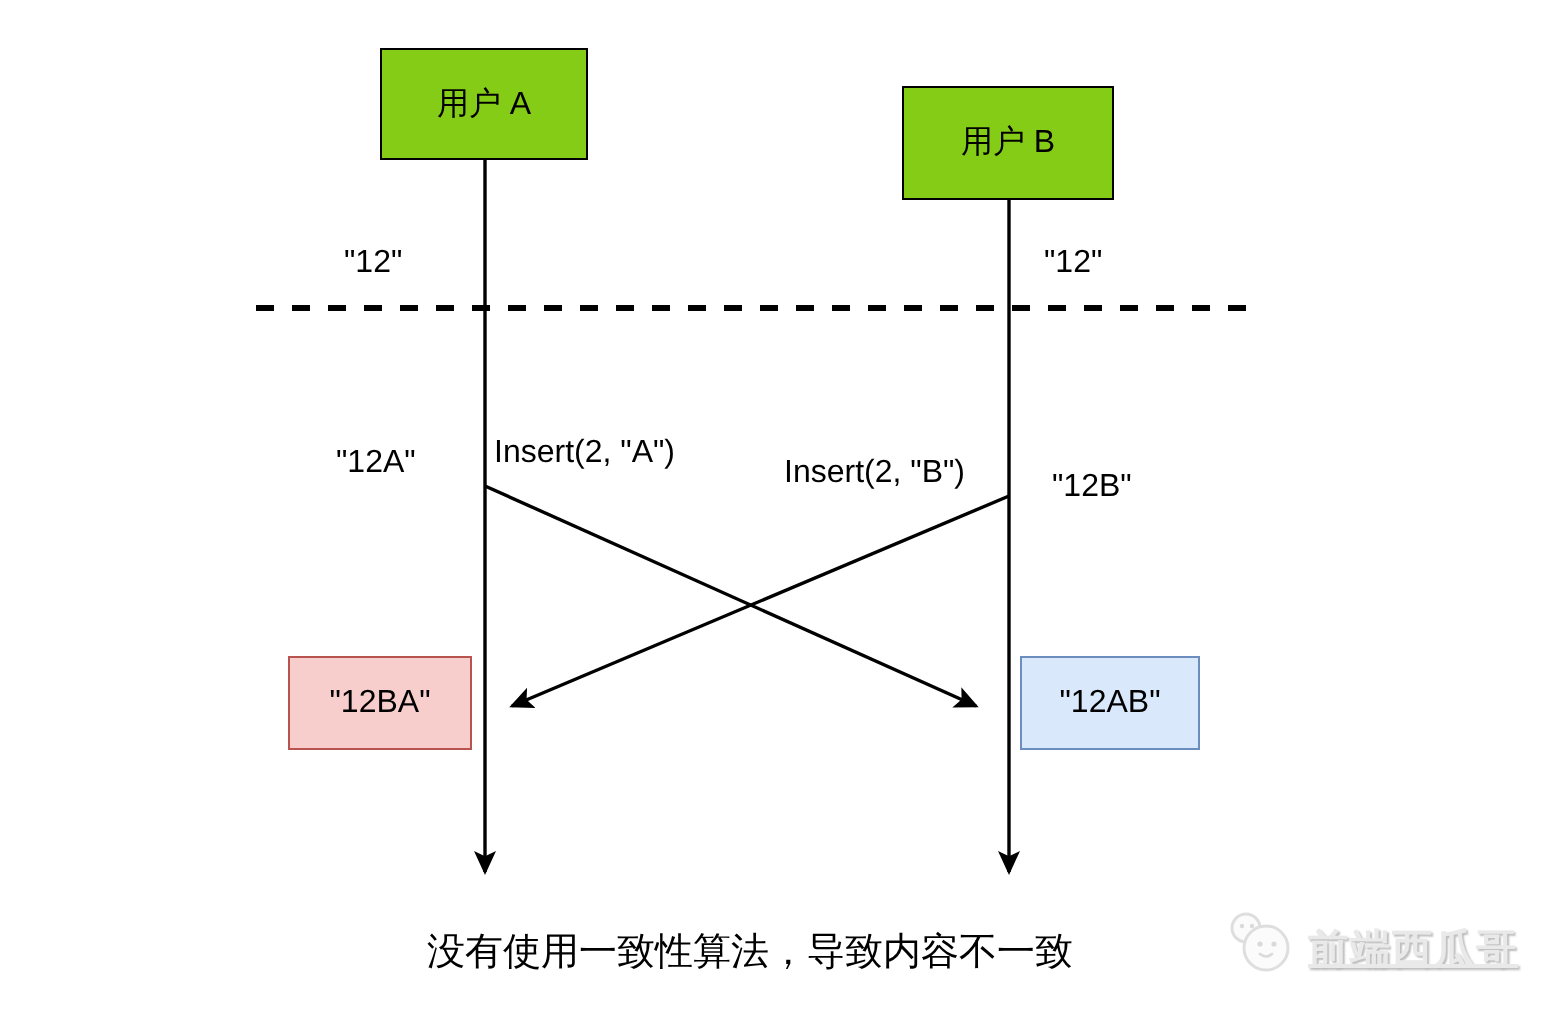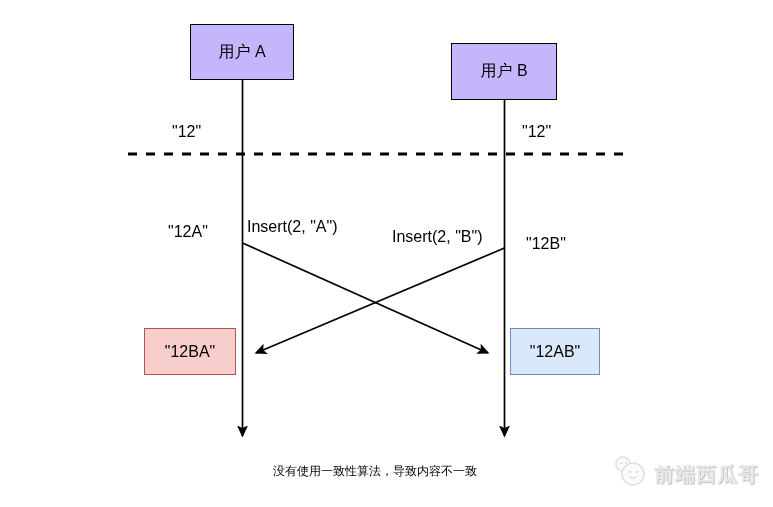--- a/index.html
+++ b/index.html
@@ -18,21 +18,21 @@
   .lines-layer {
     position: absolute;
     left: 0;
     top: 0;
     width: 773px;
     height: 507px;
   }
   .actor-box {
     position: absolute;
     border: 1.7px solid #000000;
-    background: #c4b5fd;
+    background: #84cc16;
     display: flex;
     align-items: center;
     justify-content: center;
     font-size: 16px;
     color: #000000;
     box-sizing: border-box;
   }
   .actor-a { left: 190px; top: 24px; width: 104px; height: 56px; }
   .actor-b { left: 451px; top: 24px; width: 106px; height: 57px; margin-top: 19px; }
   .diagram-label {
@@ -66,39 +66,40 @@
     left: 510px; top: 328px; width: 90px; height: 47px;
     background: #dae8fc;
     border: 1.7px solid #6c8ebf;
   }
   .caption {
     position: absolute;
     left: 120px;
     top: 463px;
     width: 510px;
     text-align: center;
-    font-size: 12px;
+    font-size: 19px;
     color: #000000;
     white-space: nowrap;
   }
   .watermark {
     position: absolute;
     left: 610px;
     top: 452px;
     display: flex;
     align-items: center;
     gap: 4px;
   }
   .watermark-text {
     font-size: 20px;
     font-weight: bold;
     color: #e9e9e9;
     text-shadow: 1px 1px 1px #bdbdbd;
     white-space: nowrap;
     letter-spacing: 1px;
+    text-decoration: underline;
   }
 </style>
 </head>
 <body>
 
 <div class="canvas">
 
   <svg class="lines-layer" width="773" height="507" viewBox="0 0 773 507" xmlns="http://www.w3.org/2000/svg">
     <defs>
       <marker id="arrowhead" markerWidth="13" markerHeight="13" refX="10.5" refY="6" orient="auto" markerUnits="userSpaceOnUse">

